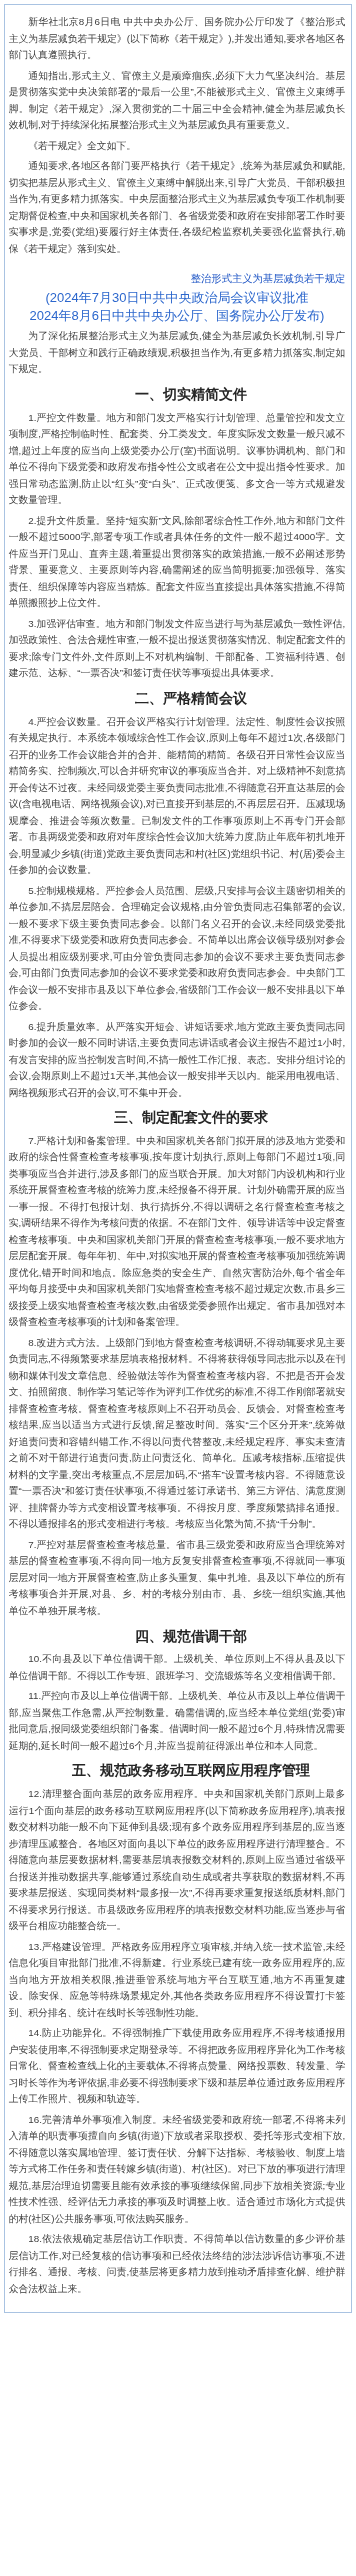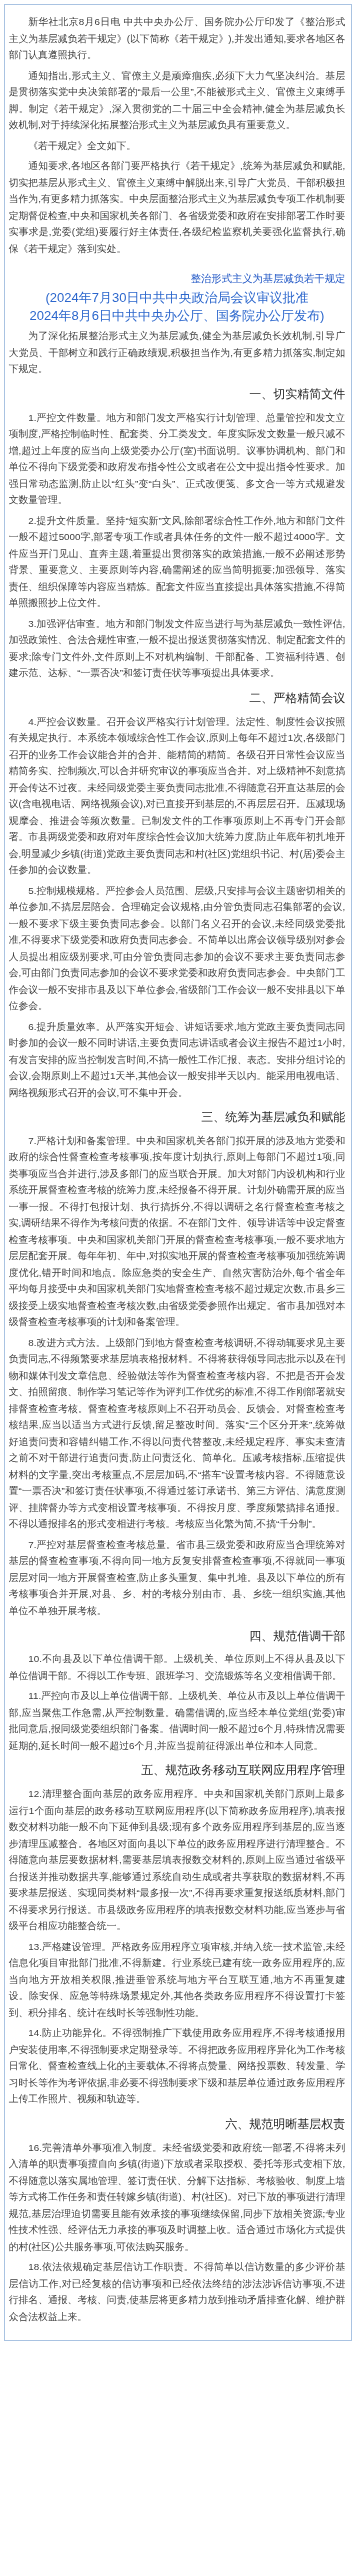--- a/index.html
+++ b/index.html
@@ -22,26 +22,26 @@
   }
   .body-para {
     font-size: 9.8px;
     line-height: 16.5px;
     color: #3d3d3d;
     text-indent: 2em;
     text-align: justify;
     margin: 4px 0;
   }
   .section-heading {
-    font-size: 12px;
+    font-size: 14px;
     line-height: 16.5px;
     color: #262626;
-    font-weight: normal;
+    font-weight: bold;
     text-indent: 2em;
-    text-align: right;
+    text-align: center;
     margin: 8.2px 0 7.2px 0;
   }
   .doc-title {
     font-size: 10.3px;
     line-height: 15.5px;
     color: #1e55c5;
     font-weight: normal;
     text-align: right;
     text-indent: 0;
     margin: 13.4px 0 4.1px 0;
@@ -70,31 +70,30 @@
         <p class="doc-subtitle">2024年8月6日中共中央办公厅、国务院办公厅发布)</p>
         <p class="body-para">为了深化拓展整治形式主义为基层减负,健全为基层减负长效机制,引导广大党员、干部树立和践行正确政绩观,积极担当作为,有更多精力抓落实,制定如下规定。</p>
         <p class="section-heading">一、切实精简文件</p>
         <p class="body-para">1.严控文件数量。地方和部门发文严格实行计划管理、总量管控和发文立项制度,严格控制临时性、配套类、分工类发文。年度实际发文数量一般只减不增,超过上年度的应当向上级党委办公厅(室)书面说明。议事协调机构、部门和单位不得向下级党委和政府发布指令性公文或者在公文中提出指令性要求。加强日常动态监测,防止以“红头”变“白头”、正式改便笺、多文合一等方式规避发文数量管理。</p>
         <p class="body-para">2.提升文件质量。坚持“短实新”文风,除部署综合性工作外,地方和部门文件一般不超过5000字,部署专项工作或者具体任务的文件一般不超过4000字。文件应当开门见山、直奔主题,着重提出贯彻落实的政策措施,一般不必阐述形势背景、重要意义、主要原则等内容,确需阐述的应当简明扼要;加强领导、落实责任、组织保障等内容应当精炼。配套文件应当直接提出具体落实措施,不得简单照搬照抄上位文件。</p>
         <p class="body-para">3.加强评估审查。地方和部门制发文件应当进行与为基层减负一致性评估,加强政策性、合法合规性审查,一般不提出报送贯彻落实情况、制定配套文件的要求;除专门文件外,文件原则上不对机构编制、干部配备、工资福利待遇、创建示范、达标、“一票否决”和签订责任状等事项提出具体要求。</p>
         <p class="section-heading">二、严格精简会议</p>
         <p class="body-para">4.严控会议数量。召开会议严格实行计划管理。法定性、制度性会议按照有关规定执行。本系统本领域综合性工作会议,原则上每年不超过1次,各级部门召开的业务工作会议能合并的合并、能精简的精简。各级召开日常性会议应当精简务实、控制频次,可以合并研究审议的事项应当合并。对上级精神不刻意搞开会传达不过夜。未经同级党委主要负责同志批准,不得随意召开直达基层的会议(含电视电话、网络视频会议),对已直接开到基层的,不再层层召开。压减现场观摩会、推进会等频次数量。已制发文件的工作事项原则上不再专门开会部署。市县两级党委和政府对年度综合性会议加大统筹力度,防止年底年初扎堆开会,明显减少乡镇(街道)党政主要负责同志和村(社区)党组织书记、村(居)委会主任参加的会议数量。</p>
         <p class="body-para">5.控制规模规格。严控参会人员范围、层级,只安排与会议主题密切相关的单位参加,不搞层层陪会。合理确定会议规格,由分管负责同志召集部署的会议,一般不要求下级主要负责同志参会。以部门名义召开的会议,未经同级党委批准,不得要求下级党委和政府负责同志参会。不简单以出席会议领导级别对参会人员提出相应级别要求,可由分管负责同志参加的会议不要求主要负责同志参会,可由部门负责同志参加的会议不要求党委和政府负责同志参会。中央部门工作会议一般不安排市县及以下单位参会,省级部门工作会议一般不安排县以下单位参会。</p>
         <p class="body-para">6.提升质量效率。从严落实开短会、讲短话要求,地方党政主要负责同志同时参加的会议一般不同时讲话,主要负责同志讲话或者会议主报告不超过1小时,有发言安排的应当控制发言时间,不搞一般性工作汇报、表态。安排分组讨论的会议,会期原则上不超过1天半,其他会议一般安排半天以内。能采用电视电话、网络视频形式召开的会议,可不集中开会。</p>
-        <p class="section-heading">三、统筹为基层减负和赋能</p>
+        <p class="section-heading">三、制定配套文件的要求</p>
         <p class="body-para">7.严格计划和备案管理。中央和国家机关各部门拟开展的涉及地方党委和政府的综合性督查检查考核事项,按年度计划执行,原则上每部门不超过1项,同类事项应当合并进行,涉及多部门的应当联合开展。加大对部门内设机构和行业系统开展督查检查考核的统筹力度,未经报备不得开展。计划外确需开展的应当一事一报。不得打包报计划、执行搞拆分,不得以调研之名行督查检查考核之实,调研结果不得作为考核问责的依据。不在部门文件、领导讲话等中设定督查检查考核事项。中央和国家机关部门开展的督查检查考核事项,一般不要求地方层层配套开展。每年年初、年中,对拟实地开展的督查检查考核事项加强统筹调度优化,错开时间和地点。除应急类的安全生产、自然灾害防治外,每个省全年平均每月接受中央和国家机关部门实地督查检查考核不超过规定次数,市县乡三级接受上级实地督查检查考核次数,由省级党委参照作出规定。省市县加强对本级督查检查考核事项的计划和备案管理。</p>
         <p class="body-para">8.改进方式方法。上级部门到地方督查检查考核调研,不得动辄要求见主要负责同志,不得频繁要求基层填表格报材料。不得将获得领导同志批示以及在刊物和媒体刊发文章信息、经验做法等作为督查检查考核内容。不把是否开会发文、拍照留痕、制作学习笔记等作为评判工作优劣的标准,不得工作刚部署就安排督查检查考核。督查检查考核原则上不召开动员会、反馈会。对督查检查考核结果,应当以适当方式进行反馈,留足整改时间。落实“三个区分开来”,统筹做好追责问责和容错纠错工作,不得以问责代替整改,未经规定程序、事实未查清之前不对干部进行追责问责,防止问责泛化、简单化。压减考核指标,压缩提供材料的文字量,突出考核重点,不层层加码,不“搭车”设置考核内容。不得随意设置“一票否决”和签订责任状事项,不得通过签订承诺书、第三方评估、满意度测评、挂牌督办等方式变相设置考核事项。不得按月度、季度频繁搞排名通报。不得以通报排名的形式变相进行考核。考核应当化繁为简,不搞“千分制”。</p>
         <p class="body-para">7.严控对基层督查检查考核总量。省市县三级党委和政府应当合理统筹对基层的督查检查事项,不得向同一地方反复安排督查检查事项,不得就同一事项层层对同一地方开展督查检查,防止多头重复、集中扎堆。县及以下单位的所有考核事项合并开展,对县、乡、村的考核分别由市、县、乡统一组织实施,其他单位不单独开展考核。</p>
         <p class="section-heading">四、规范借调干部</p>
         <p class="body-para">10.不向县及以下单位借调干部。上级机关、单位原则上不得从县及以下单位借调干部。不得以工作专班、跟班学习、交流锻炼等名义变相借调干部。</p>
         <p class="body-para">11.严控向市及以上单位借调干部。上级机关、单位从市及以上单位借调干部,应当聚焦工作急需,从严控制数量。确需借调的,应当经本单位党组(党委)审批同意后,报同级党委组织部门备案。借调时间一般不超过6个月,特殊情况需要延期的,延长时间一般不超过6个月,并应当提前征得派出单位和本人同意。</p>
         <p class="section-heading">五、规范政务移动互联网应用程序管理</p>
         <p class="body-para">12.清理整合面向基层的政务应用程序。中央和国家机关部门原则上最多运行1个面向基层的政务移动互联网应用程序(以下简称政务应用程序),填表报数交材料功能一般不向下延伸到县级;现有多个政务应用程序到基层的,应当逐步清理压减整合。各地区对面向县以下单位的政务应用程序进行清理整合。不得随意向基层要数据材料,需要基层填表报数交材料的,原则上应当通过省级平台报送并推动数据共享,能够通过系统自动生成或者共享获取的数据材料,不再要求基层报送、实现同类材料“最多报一次”,不得再要求重复报送纸质材料,部门不得要求另行报送。市县级政务应用程序的填表报数交材料功能,应当逐步与省级平台相应功能整合统一。</p>
         <p class="body-para">13.严格建设管理。严格政务应用程序立项审核,并纳入统一技术监管,未经信息化项目审批部门批准,不得新建。行业系统已建有统一政务应用程序的,应当向地方开放相关权限,推进垂管系统与地方平台互联互通,地方不再重复建设。除安保、应急等特殊场景规定外,其他各类政务应用程序不得设置打卡签到、积分排名、统计在线时长等强制性功能。</p>
         <p class="body-para">14.防止功能异化。不得强制推广下载使用政务应用程序,不得考核通报用户安装使用率,不得强制要求定期登录等。不得把政务应用程序异化为工作考核日常化、督查检查线上化的主要载体,不得将点赞量、网络投票数、转发量、学习时长等作为考评依据,非必要不得强制要求下级和基层单位通过政务应用程序上传工作照片、视频和轨迹等。</p>
-        <p class="section-heading">六、规范明晰基层权责</p>
         <p class="body-para">16.完善清单外事项准入制度。未经省级党委和政府统一部署,不得将未列入清单的职责事项擅自向乡镇(街道)下放或者采取授权、委托等形式变相下放,不得随意以落实属地管理、签订责任状、分解下达指标、考核验收、制度上墙等方式将工作任务和责任转嫁乡镇(街道)、村(社区)。对已下放的事项进行清理规范,基层治理迫切需要且能有效承接的事项继续保留,同步下放相关资源;专业性技术性强、经评估无力承接的事项及时调整上收。适合通过市场化方式提供的村(社区)公共服务事项,可依法购买服务。</p>
         <p class="body-para">18.依法依规确定基层信访工作职责。不得简单以信访数量的多少评价基层信访工作,对已经复核的信访事项和已经依法终结的涉法涉诉信访事项,不进行排名、通报、考核、问责,使基层将更多精力放到推动矛盾排查化解、维护群众合法权益上来。</p>
       </div>
   </div>
 
 </div>
 
 
 </body></html>

